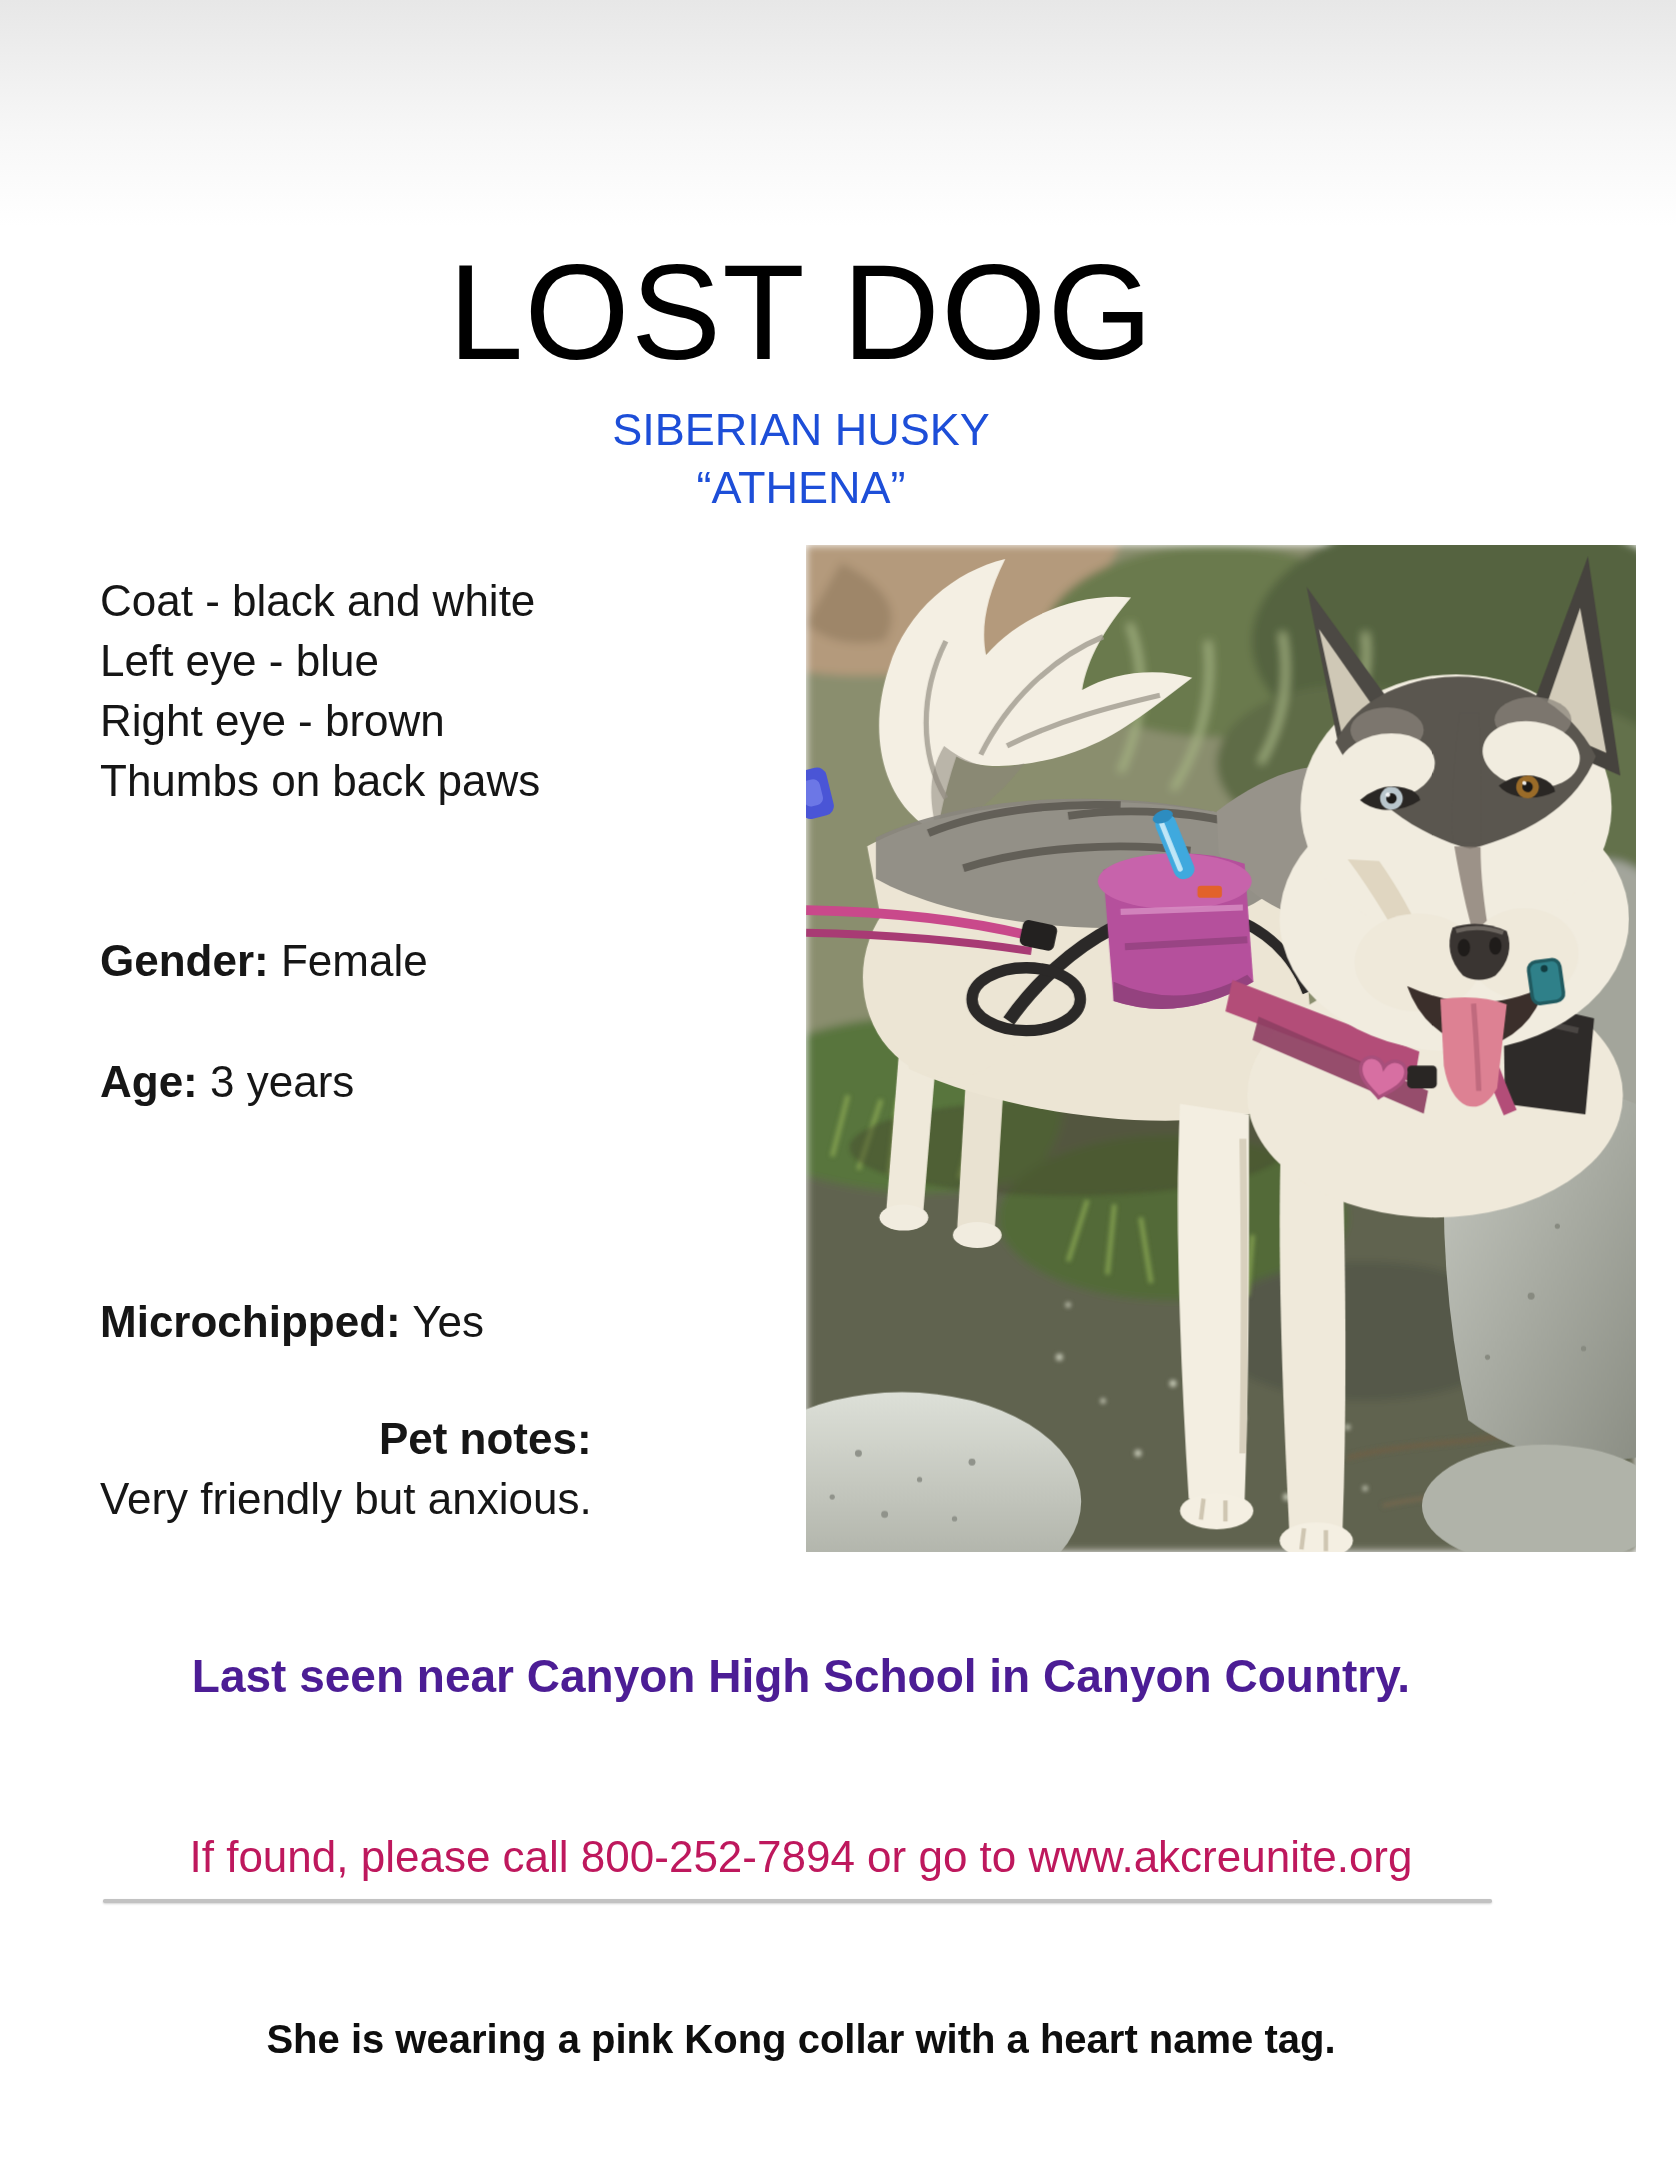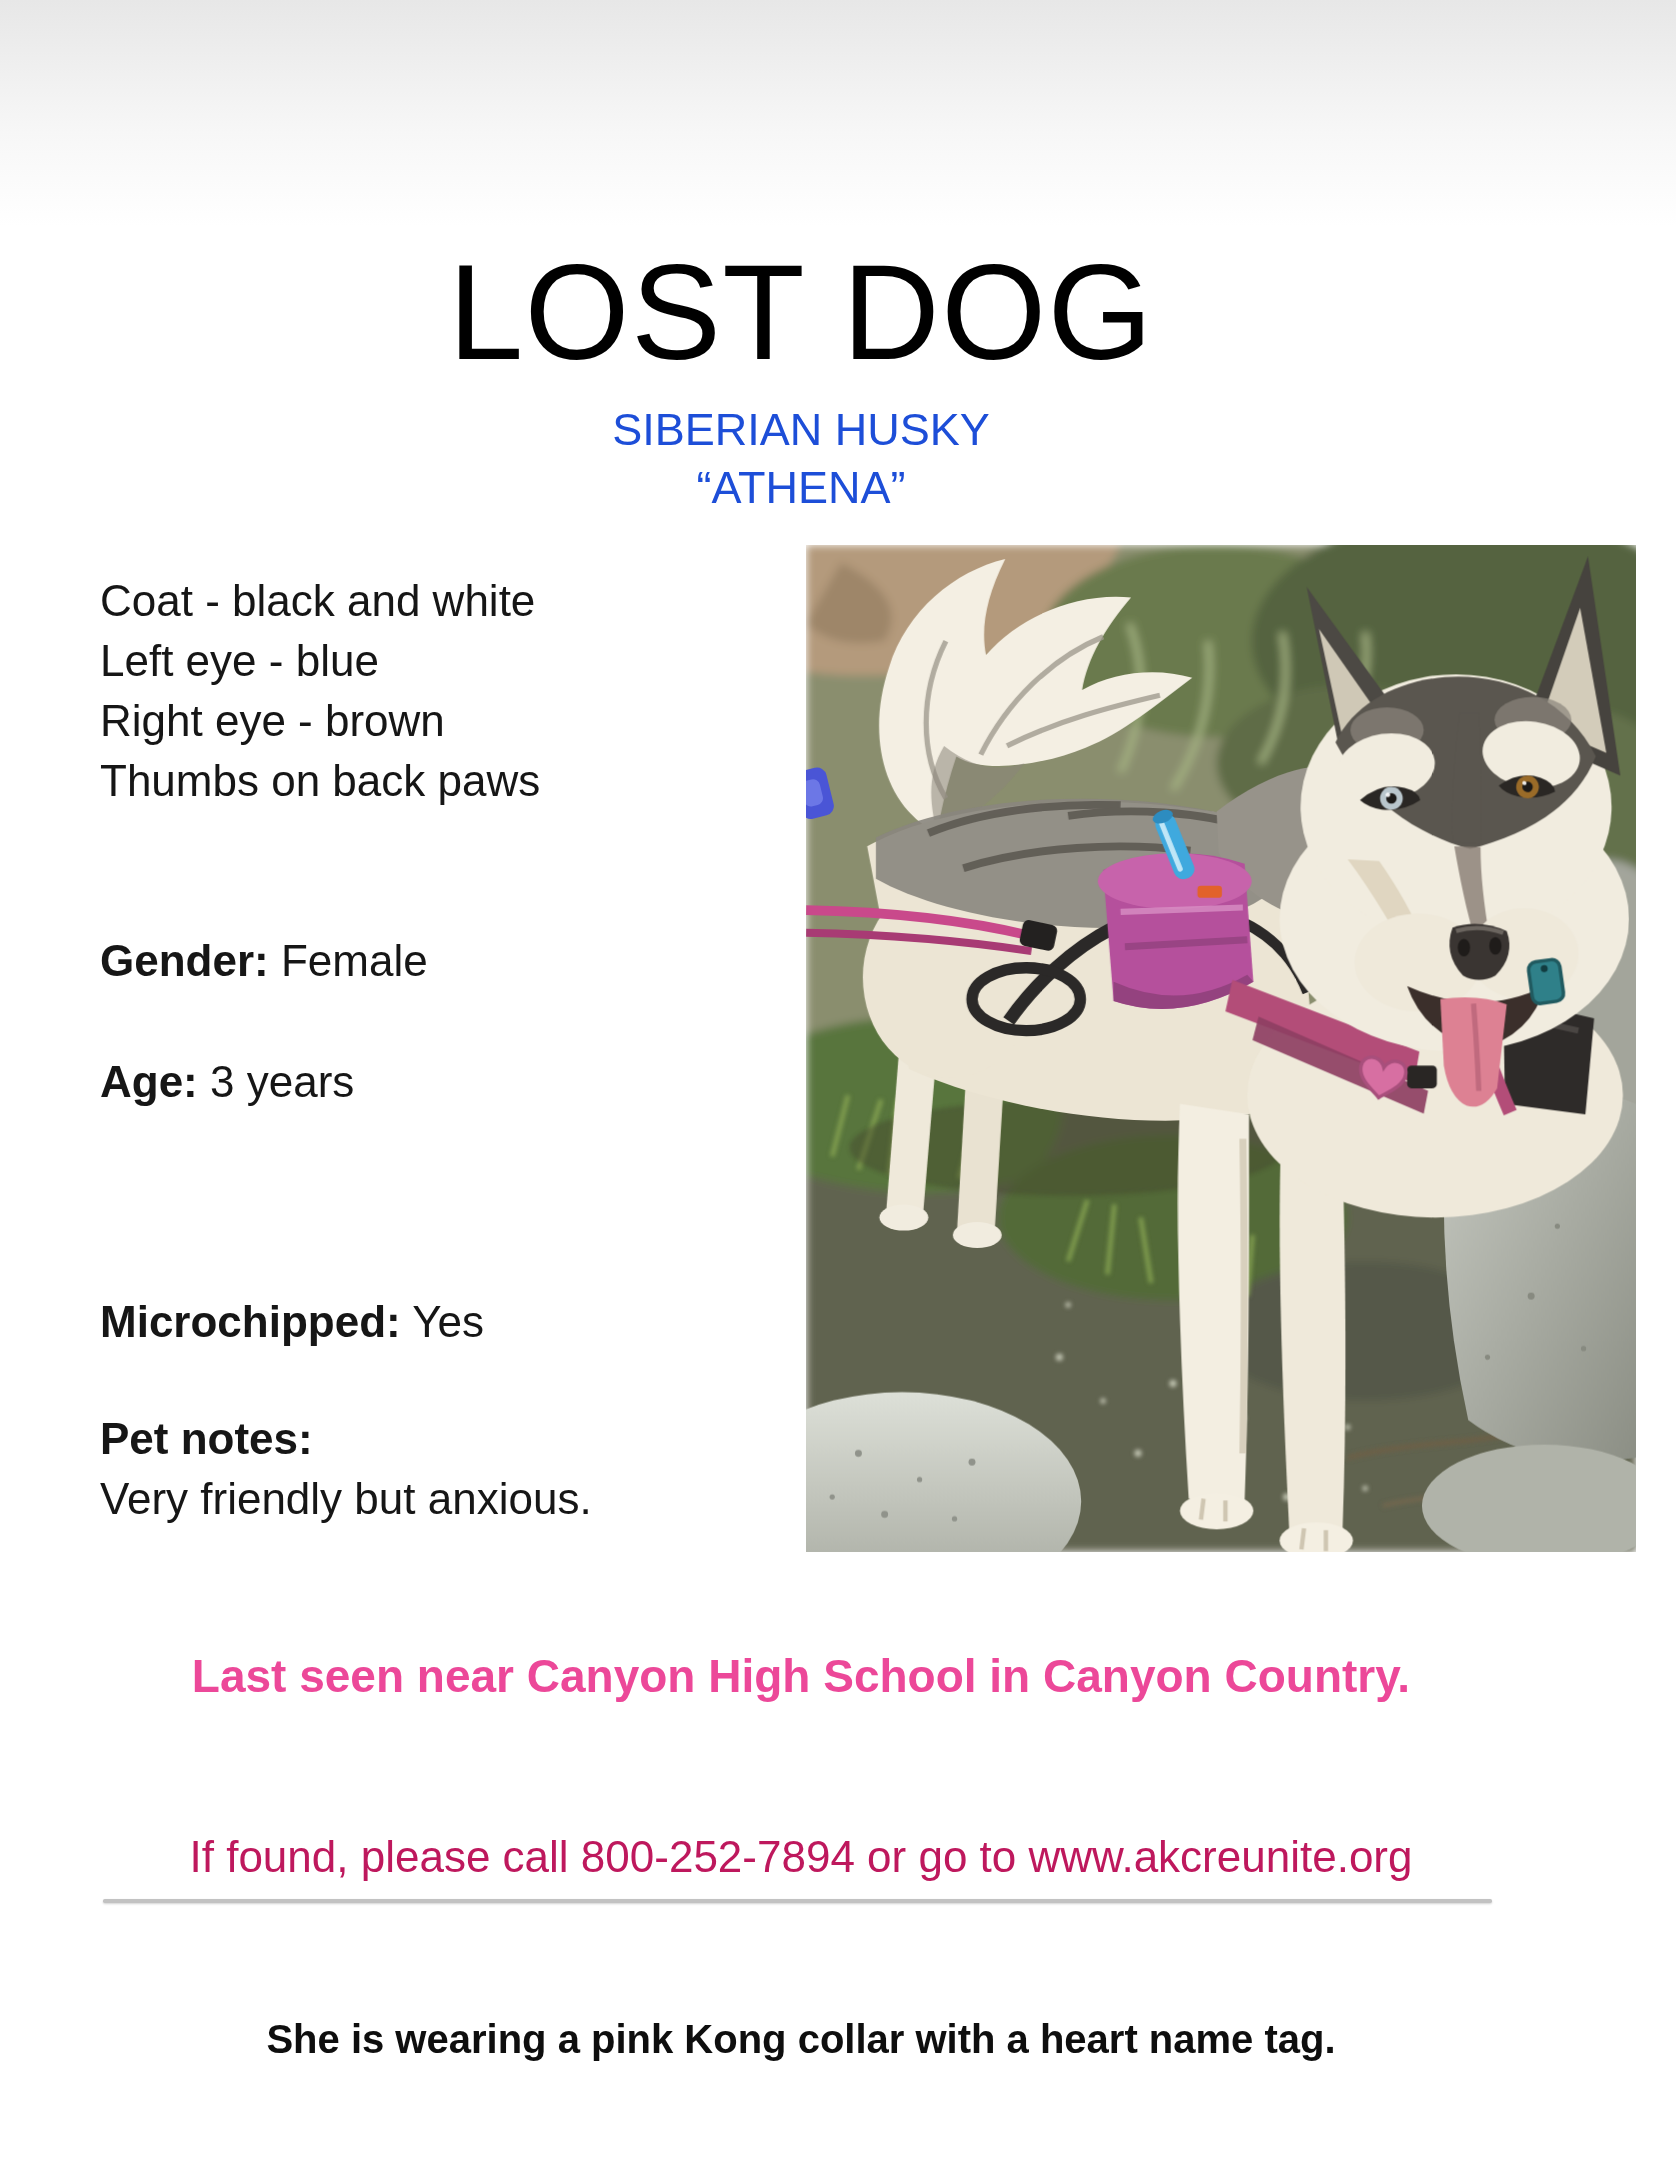--- a/index.html
+++ b/index.html
@@ -9,21 +9,21 @@
   }
   .top-fade{
     position:absolute;top:0;left:0;width:1677px;height:227px;
     background:linear-gradient(180deg,#e7e7e7 0%,#ededed 22%,#f7f7f7 58%,#ffffff 100%);
   }
   .center{position:absolute;left:0;width:1602px;text-align:center;}
   .title{top:245px;font-size:135px;line-height:135px;font-weight:400;letter-spacing:1.3px;color:#000000;}
   .subtitle{top:401px;font-size:45px;line-height:58px;font-weight:400;color:#1d4ed8;}
   .detailblock{position:absolute;left:100px;font-size:44px;line-height:60px;white-space:nowrap;color:#161616;}
   .b{font-weight:700;}
-  .sighting{top:1645px;font-size:46px;line-height:62px;font-weight:700;color:#ec4899;}
+  .sighting{top:1645px;font-size:46px;line-height:62px;font-weight:700;color:#4c1d95;}
   .contact{top:1827px;font-size:44px;line-height:60px;font-weight:400;color:#be185d;}
   .divider{position:absolute;left:103px;top:1899px;width:1389px;height:3.9px;background:#c2c2c2;
     border-radius:1.7px;box-shadow:0 0.9px 2.2px rgba(0,0,0,0.18);}
   .footer{top:2005px;font-size:40px;line-height:68px;font-weight:700;color:#0e0e0e;}
   .photo{position:absolute;left:806px;top:545px;width:830px;height:1007px;}
   .photo svg{display:block;width:100%;height:100%;}
 </style>
 </head>
 <body>
 
@@ -44,21 +44,21 @@
     <div>Thumbs on back paws</div>
   </div>
 
   <div class="detailblock" style="top:931px;"><span class="b">Gender:</span> <span>Female</span></div>
 
   <div class="detailblock" style="top:1052px;"><span class="b">Age:</span> <span>3 years</span></div>
 
 
   <div class="detailblock" style="top:1292px;"><span class="b">Microchipped:</span> <span>Yes</span></div>
 
-  <div class="detailblock" style="top:1409px;">
+  <div class="detailblock" style="top:1409px;text-align:right;">
     <div class="b">Pet notes:</div>
     <div>Very friendly but anxious.</div>
   </div>
 
   <div class="photo">
     <svg viewBox="0 0 950 1153" preserveAspectRatio="none" role="img" aria-label="Athena the Siberian husky wearing a pink harness and leash, standing among granite rocks, grass and brush">
       <defs>
         <filter id="blurbg" x="-10%" y="-10%" width="120%" height="120%">
             <feGaussianBlur stdDeviation="5"></feGaussianBlur>
           </filter>

